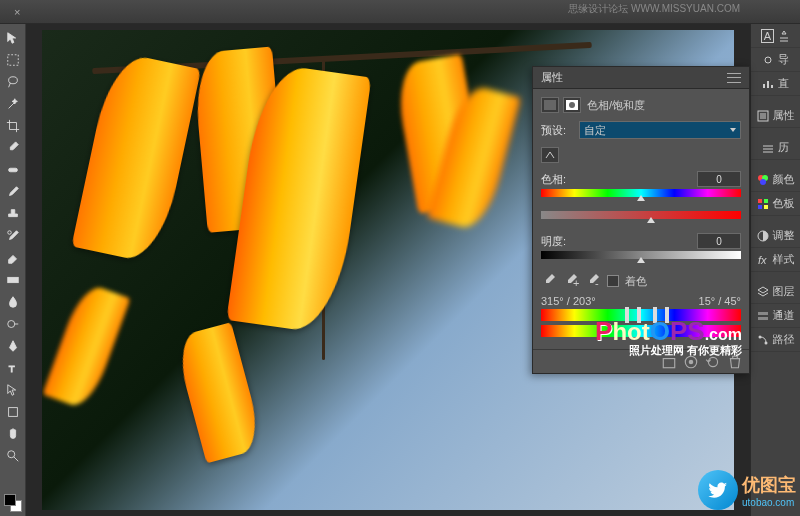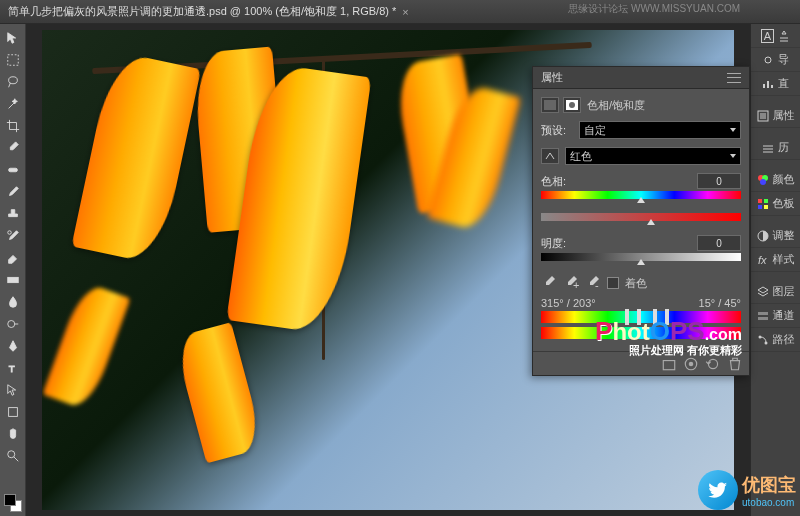--- a/index.html
+++ b/index.html
@@ -33,21 +33,21 @@
 .props-panel{position:absolute;right:50px;top:66px;width:218px;background:#535353;border:1px solid #2a2a2a;box-shadow:-2px 2px 8px rgba(0,0,0,0.4)}
 .props-header{height:22px;background:#424242;display:flex;align-items:center;padding:0 8px;border-bottom:1px solid #2a2a2a}
 .props-header-text{font-size:11px;color:#ddd}
 .props-header-menu{margin-left:auto;width:14px;height:10px;display:flex;flex-direction:column;justify-content:space-between;cursor:pointer}
 .props-header-menu span{height:1px;background:#aaa}
 .props-body{padding:8px}
 .props-row{display:flex;align-items:center;margin-bottom:8px;gap:6px}
 .props-icons{display:flex;gap:4px}
 .props-icon{width:18px;height:16px;background:#3a3a3a;border:1px solid #6a6a6a;display:flex;align-items:center;justify-content:center}
 .props-label{font-size:11px;color:#ddd;min-width:32px}
-.props-select{flex:1;height:18px;background:#000000;border:1px solid #6a6a6a;padding:0 4px;font-size:10px;color:#ddd;display:flex;align-items:center;cursor:pointer}
+.props-select{flex:1;height:18px;background:#0c4a6e;border:1px solid #6a6a6a;padding:0 4px;font-size:10px;color:#ddd;display:flex;align-items:center;cursor:pointer}
 .props-select-arrow{margin-left:auto;width:0;height:0;border-left:3px solid transparent;border-right:3px solid transparent;border-top:4px solid #ccc}
 .props-input{width:44px;height:16px;background:#3a3a3a;border:1px solid #6a6a6a;text-align:center;font-size:10px;color:#ddd}
 .slider-row{margin-bottom:10px}
 .slider-label-row{display:flex;align-items:flex-end;margin-bottom:2px}
 .slider-label{font-size:11px;color:#ddd}
 .slider-value{margin-left:auto}
 .slider-track{height:12px;position:relative;cursor:pointer}
 .hue-gradient{height:8px;background:linear-gradient(90deg,#f00,#ff0,#0f0,#0ff,#00f,#f0f,#f00)}
 .sat-gradient{height:8px;background:linear-gradient(90deg,#888,#f00)}
 .light-gradient{height:8px;background:linear-gradient(90deg,#000,#888,#fff)}
@@ -76,21 +76,20 @@
 .wm3-bot{font-size:10px;color:#4fc3f7}
 .color-swatches{margin-top:auto;padding:4px;display:flex;flex-direction:column;gap:2px}
 .swatch-pair{width:18px;height:18px;position:relative}
 .swatch-fg{position:absolute;width:12px;height:12px;background:#000;border:1px solid #888;top:0;left:0}
 .swatch-bg{position:absolute;width:12px;height:12px;background:#fff;border:1px solid #888;bottom:0;right:0}
 </style>
 </head>
 <body>
 
 <div class="titlebar">
-  <span class="titlebar-text">简单几步把偏灰的风景照片调的更加通透.psd @ 100% (色相/饱和度 1, RGB/8) *</span>
   <span class="close-x">×</span>
 </div>
 
 <div class="main">
   <div class="toolbar">
     <div class="tool">
         <svg viewBox="0 0 16 16">
           <path d="M2 2l0 10 3-3 2 5 2-1-2-5 4 0z"></path>
         </svg>
       </div>
@@ -339,24 +338,20 @@
         <span>自定</span>
         <span class="props-select-arrow"></span>
       </div>
     </div>
     <div class="props-row">
       <div class="props-icon">
           <svg width="12" height="10" viewBox="0 0 12 10">
             <path d="M2 8l4-6 4 6" fill="none" stroke="#ccc"></path>
           </svg>
         </div>
-      <div class="props-select">
-        <span>红色</span>
-        <span class="props-select-arrow"></span>
-      </div>
     </div>
 
     <div class="slider-row">
       <div class="slider-label-row">
         <span class="slider-label">色相:</span>
         <input class="props-input slider-value" value="0" style="">
       </div>
       <div class="slider-track">
         <div class="hue-gradient"></div>
         <div class="slider-thumb" style="left:48%"></div>

